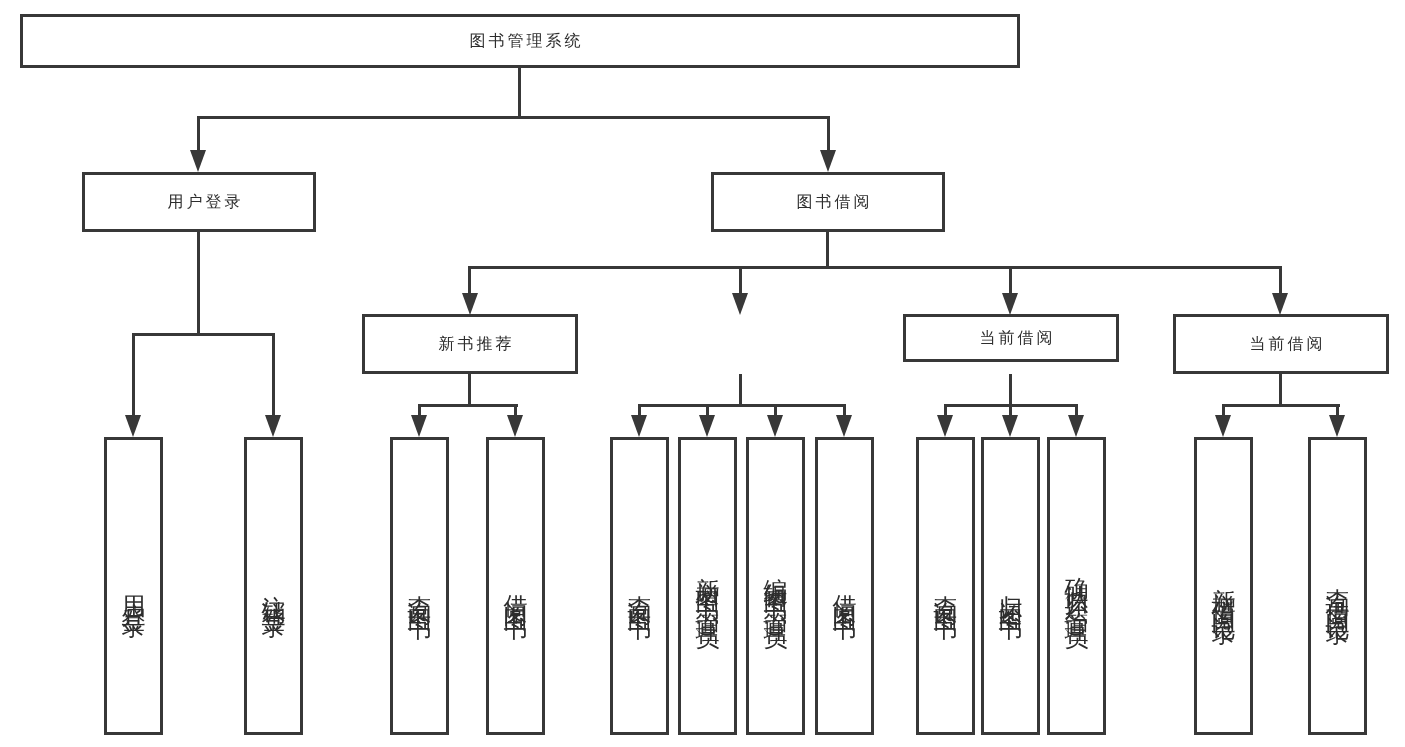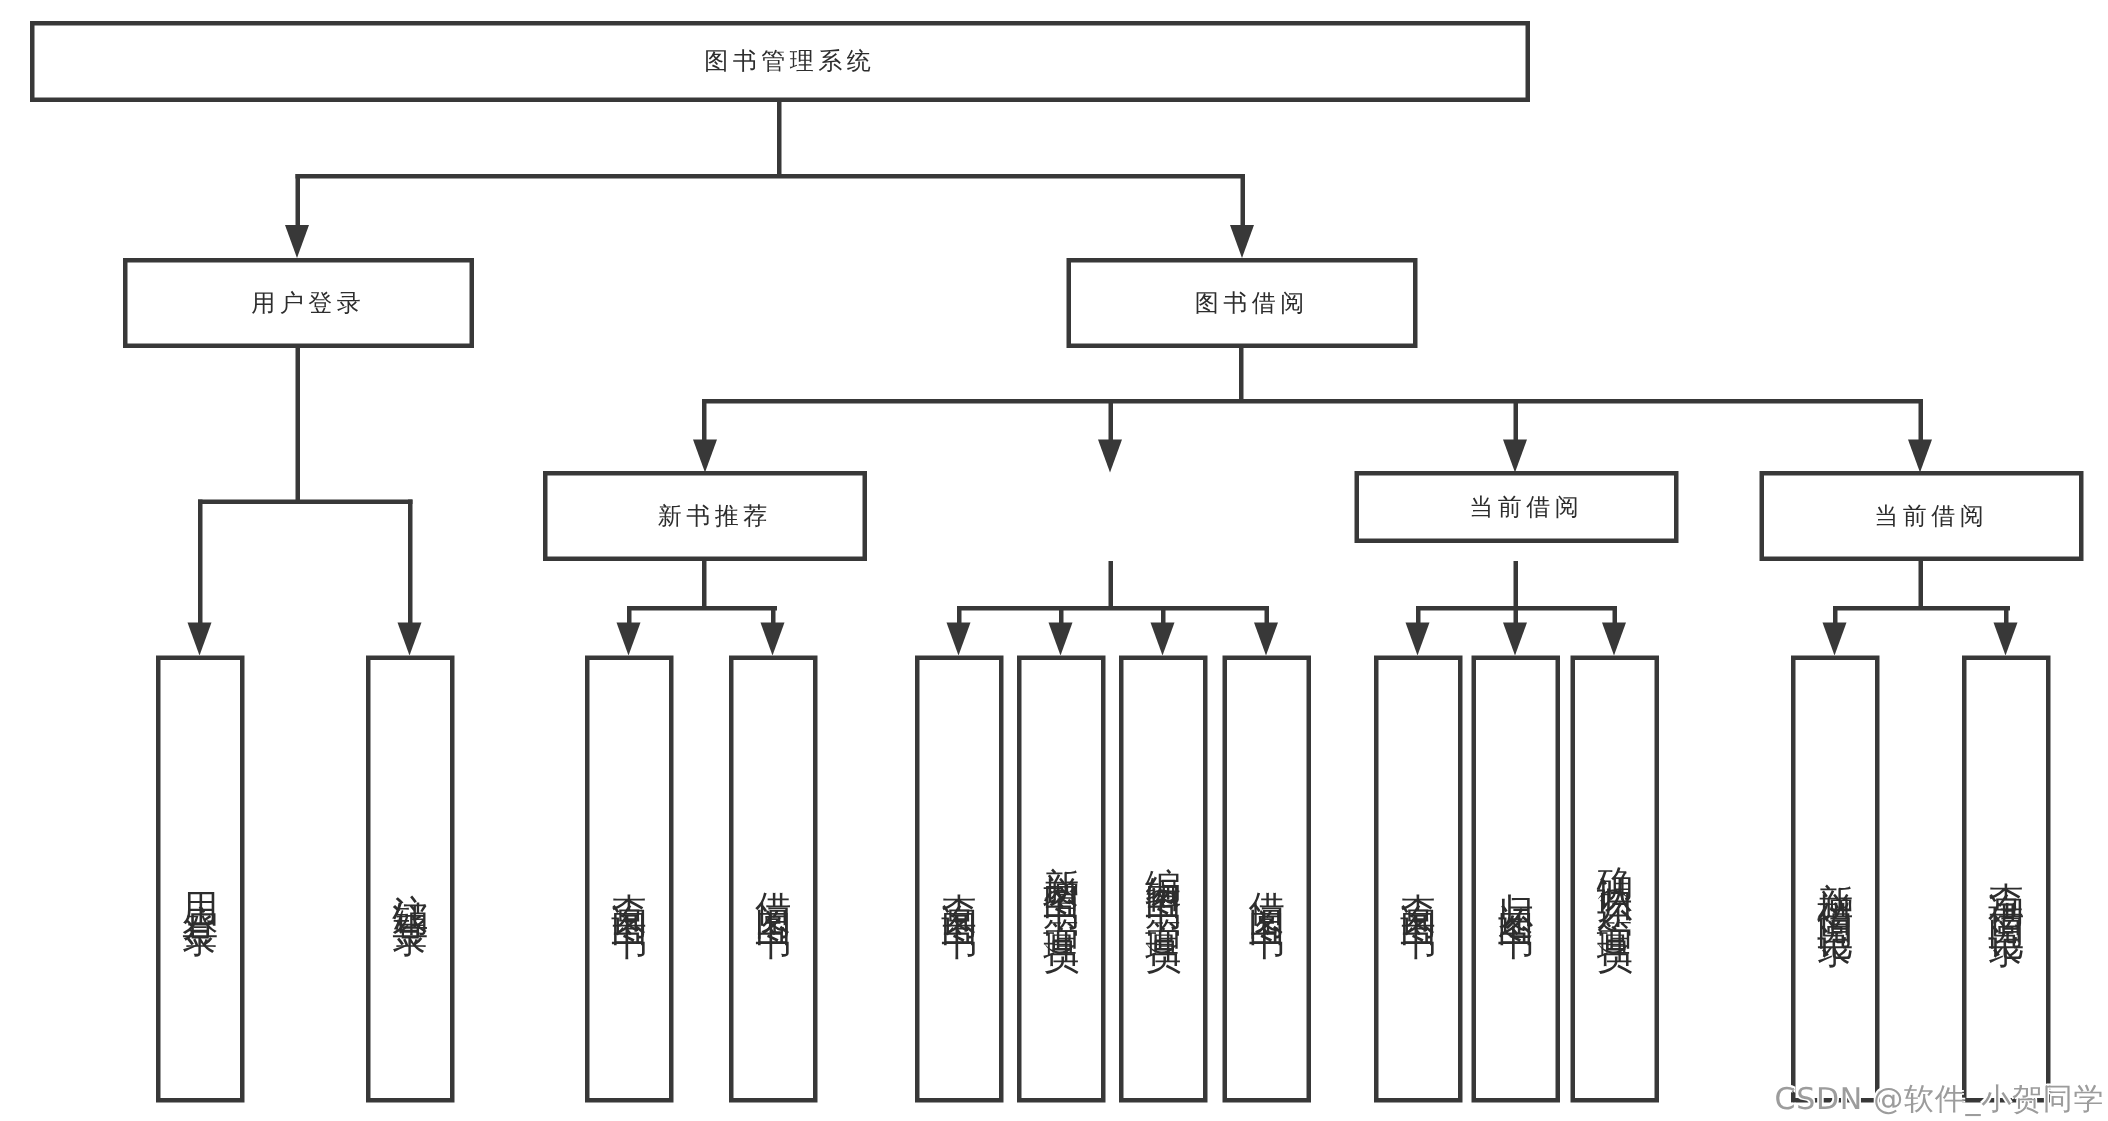--- a/index.html
+++ b/index.html
@@ -112,15 +112,14 @@
   <div class="box vbox" style="left:746px;top:437px;width:59px;height:298px">编辑图书（管理员）</div>
   <div class="box vbox" style="left:815px;top:437px;width:59px;height:298px">借阅图书</div>
 
   <div class="box vbox" style="left:916px;top:437px;width:59px;height:298px">查询图书</div>
   <div class="box vbox" style="left:981px;top:437px;width:59px;height:298px">归还图书</div>
   <div class="box vbox" style="left:1047px;top:437px;width:59px;height:298px">确认归还（管理员）</div>
 
   <div class="box vbox" style="left:1194px;top:437px;width:59px;height:298px">新增借阅记录</div>
   <div class="box vbox" style="left:1308px;top:437px;width:59px;height:298px">查询借阅记录</div>
 
-  <div class="watermark">CSDN @软件_小贺同学</div>
 
 </div>
 
 </body></html>

